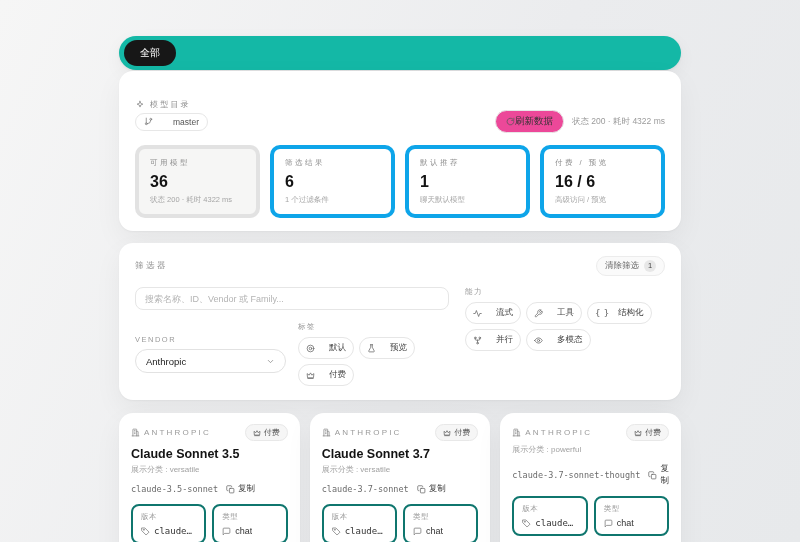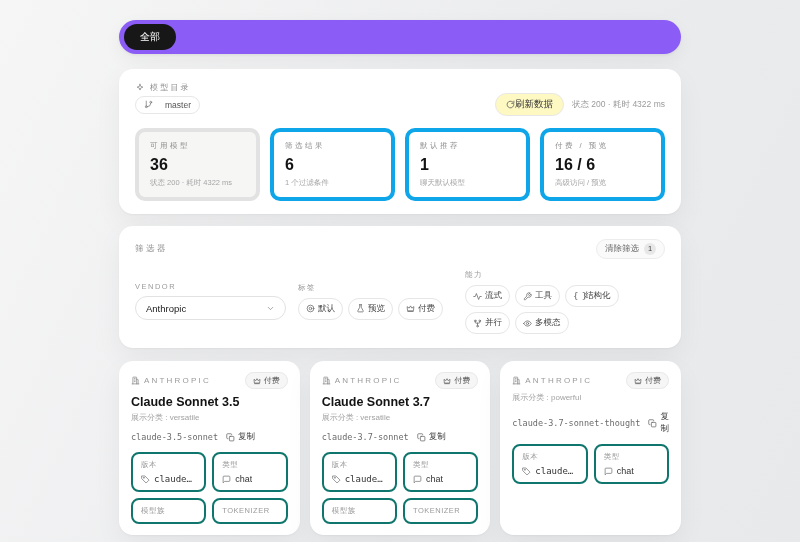--- a/index.html
+++ b/index.html
@@ -14,35 +14,36 @@
     background: #ffffff; border-radius: 14px;
     box-shadow: 0 1px 2px rgba(0,0,0,.04), 0 10px 28px rgba(0,0,0,.05);
   }
   .icon { display: inline-flex; width: 1em; height: 1em; flex: none; }
   .icon svg { width: 100%; height: 100%; }
   .ticon { font-family: "DejaVu Sans Mono", monospace; font-size: 1em; line-height: 1; letter-spacing: -1px; }
   button { font-family: inherit; cursor: pointer; }
 
   
   .topbar {
-    background: #8b5cf6; border-radius: 999px; padding: 4px 5px; display: flex; align-items: flex-end;
+    background: #14b8a6; border-radius: 999px; padding: 4px 5px; display: flex; align-items: flex-end;
     box-shadow: 0 1px 3px rgba(0,0,0,.06), 0 6px 18px rgba(0,0,0,.05);
+    margin-top: 16px;
   }
   .pill-active { background: #171717; color: #fff; border: none; border-radius: 999px; padding: 6px 16px; font-size: 10px; }
 
   
-  .header-card { margin-top: 15px; padding: 13px 16px 13px; }
+  .header-card { margin-top: 1px; padding: 28px 16px 13px; }
   .catalog-row { display: flex; align-items: center; gap: 5px; color: #8f8f8f; font-size: 8px; letter-spacing: 2.2px; }
   .catalog-row .icon { font-size: 10px; }
   .title { font-size: 19px; font-weight: bold; margin: 5px 0 6px; color: #131313; }
   .meta-row { display: flex; align-items: center; gap: 8px; }
-  .branch-badge { display: inline-flex; align-items: center; gap: 12px; border: 1px solid #e7e7e7; border-radius: 999px; padding: 3px 8px; font-size: 8.5px; color: #555; }
+  .branch-badge { display: inline-flex; align-items: center; gap: 20px; border: 1px solid #e7e7e7; border-radius: 999px; padding: 3px 8px; font-size: 8.5px; color: #555; }
   .branch-badge .icon { font-size: 9px; color: #777; }
   .spacer { flex: 1; }
-  .refresh-btn { display: inline-flex; align-items: center; border: 1px solid #e7e7e7; background: #fef9c3; border-radius: 999px; padding: 4px 10px; font-size: 9.5px; color: #333; }
+  .refresh-btn { display: inline-flex; align-items: center; border: 1px solid #e7e7e7; background: #ec4899; border-radius: 999px; padding: 4px 10px; font-size: 9.5px; color: #333; }
   .refresh-btn .icon { font-size: 9px; color: #555; }
   .status-text { font-size: 8.5px; color: #9b9b9b; }
   .stats-row { display: grid; grid-template-columns: repeat(4, 1fr); gap: 10px; margin-top: 12px; }
   .stat { border: 4px solid #0ea5e9; border-radius: 10px; padding: 9px 11px; background: #fff; }
   .stat.highlight { background: #f6f6f5; border-color: #e2e2e2; }
   .stat-label { font-size: 7.5px; letter-spacing: 2.5px; color: #8f8f8f; white-space: nowrap; }
   .stat-value { font-size: 16px; font-weight: bold; color: #131313; margin-top: 5px; }
   .stat-sub { font-size: 7.5px; color: #a6a6a6; margin-top: 4px; white-space: nowrap; }
 
   
@@ -54,21 +55,21 @@
   .filter-body { display: flex; gap: 16px; margin-top: 11px; }
   .filter-left { width: 314px; flex: none; }
   .search-input { width: 100%; border: 1px solid #e6e6e6; border-radius: 8px; height: 23px; padding: 0 9px; font-size: 9px; color: #333; outline: none; font-family: inherit; }
   .search-input::placeholder { color: #b4b4b4; }
   .filter-row { display: flex; gap: 12px; margin-top: 12px; align-items: center; }
   .field { flex: 1; min-width: 0; }
   .field-label { font-size: 7.5px; letter-spacing: 1.5px; color: #9a9a9a; margin-bottom: 5px; }
   .select { display: flex; align-items: center; justify-content: space-between; border: 1px solid #e2e2e2; border-radius: 999px; height: 24px; padding: 0 10px; font-size: 9.5px; color: #222; cursor: pointer; background: #fff; }
   .select .icon { font-size: 9px; color: #888; }
   .pill-row { display: flex; gap: 5px; flex-wrap: wrap; align-items: center; }
-  .chip { display: inline-flex; align-items: center; gap: 3px; border: 1px solid #e6e6e6; background: #fff; border-radius: 999px; padding: 4px 7px; font-size: 8.5px; color: #444; white-space: nowrap; }
+  .chip { display: inline-flex; align-items: center; gap: 14px; border: 1px solid #e6e6e6; background: #fff; border-radius: 999px; padding: 4px 7px; font-size: 8.5px; color: #444; white-space: nowrap; }
   .chip .icon { font-size: 9px; color: #666; }
   .filter-right { flex: 1; min-width: 0; }
 
   
   .cards-row { display: grid; grid-template-columns: repeat(3, 1fr); gap: 10px; margin-top: 13px; }
   .model-card { padding: 11px 12px; }
   .mc-head { display: flex; align-items: center; }
   .mc-vendor { display: inline-flex; align-items: center; gap: 4px; font-size: 8px; letter-spacing: 2.2px; color: #9a9a9a; flex: 1; min-width: 0; }
   .mc-vendor .icon { font-size: 9px; color: #888; }
   .mc-badge { display: inline-flex; align-items: center; gap: 3px; border: 1px solid #e8e8e8; background: #f6f6f6; border-radius: 999px; padding: 2px 7px; font-size: 8px; color: #555; }
@@ -156,20 +157,21 @@
   <section class="card filter-card">
     <div class="filter-head">
       <span class="section-label">筛选器</span>
       <button class="clear-btn">
         <span>清除筛选</span>
         <span class="count-badge">1</span>
       </button>
     </div>
     <div class="filter-body">
       <div class="filter-left">
+        <input class="search-input" type="text" placeholder="搜索名称、ID、Vendor 或 Family..." style="">
         <div class="filter-row">
           <div class="field">
             <div class="field-label">VENDOR</div>
             <div class="select">
               <span>Anthropic</span>
               <span class="icon">
                   <svg viewBox="0 0 24 24" fill="none" stroke="currentColor" stroke-width="2" stroke-linecap="round" stroke-linejoin="round">
                     <path d="M6 9l6 6 6-6"></path>
                   </svg>
                 </span>

